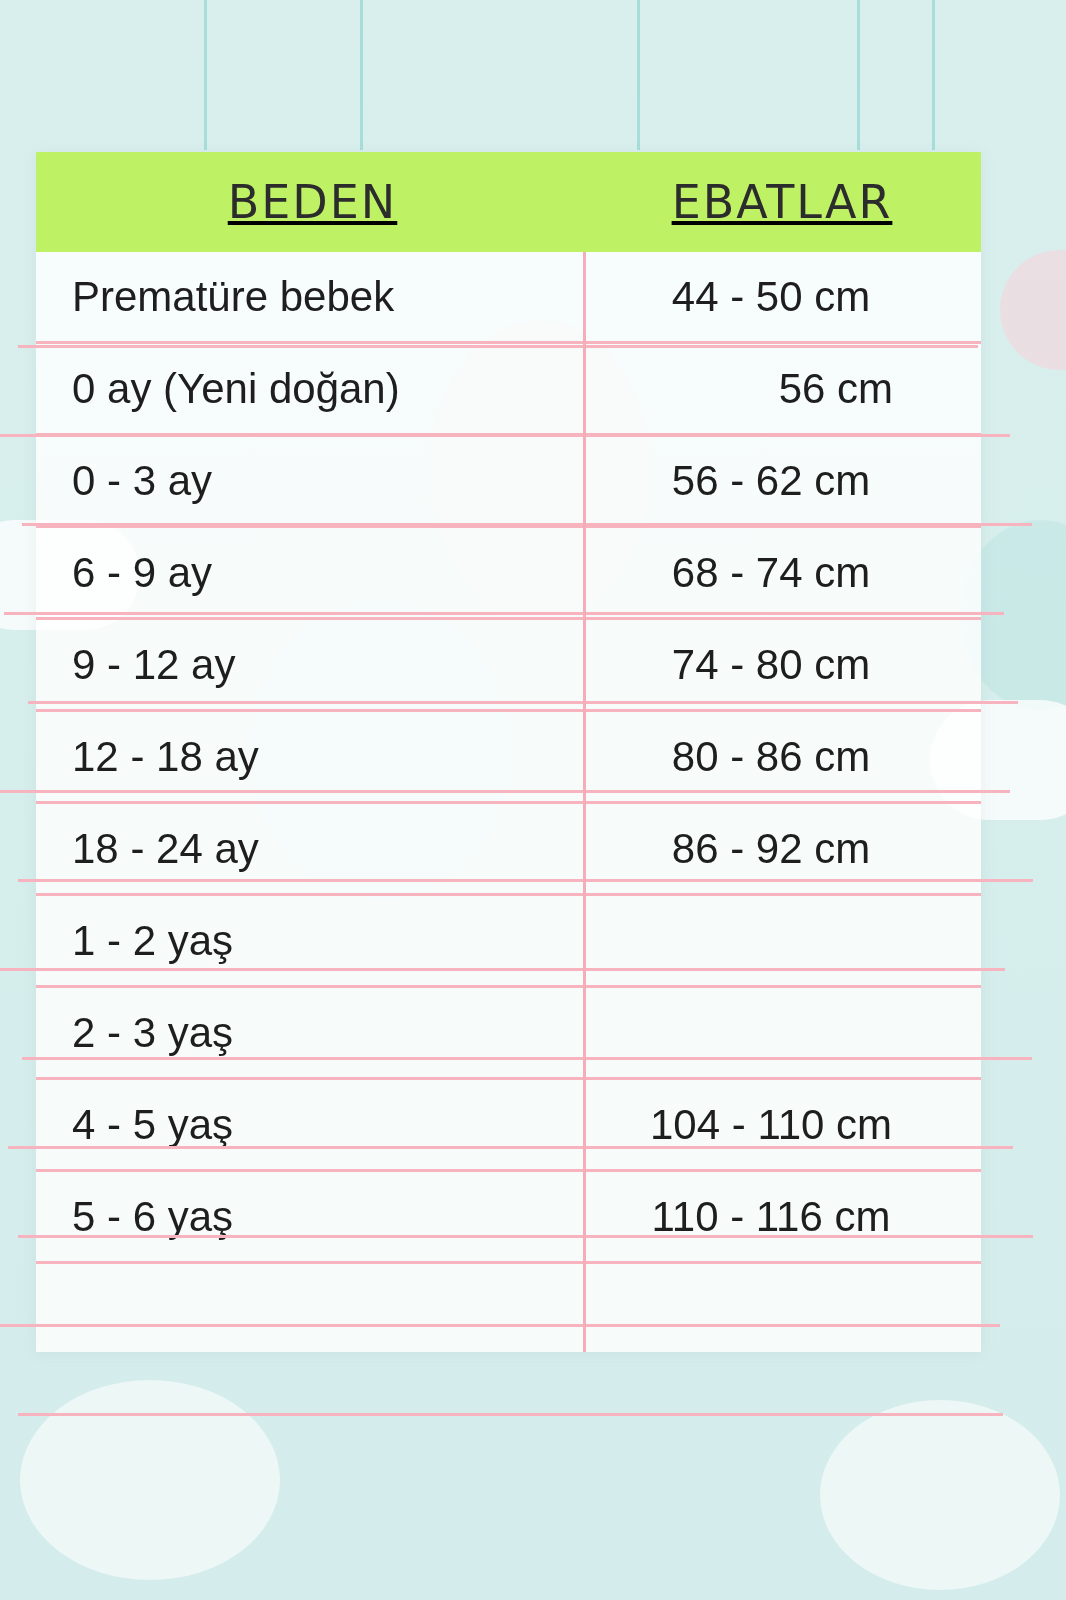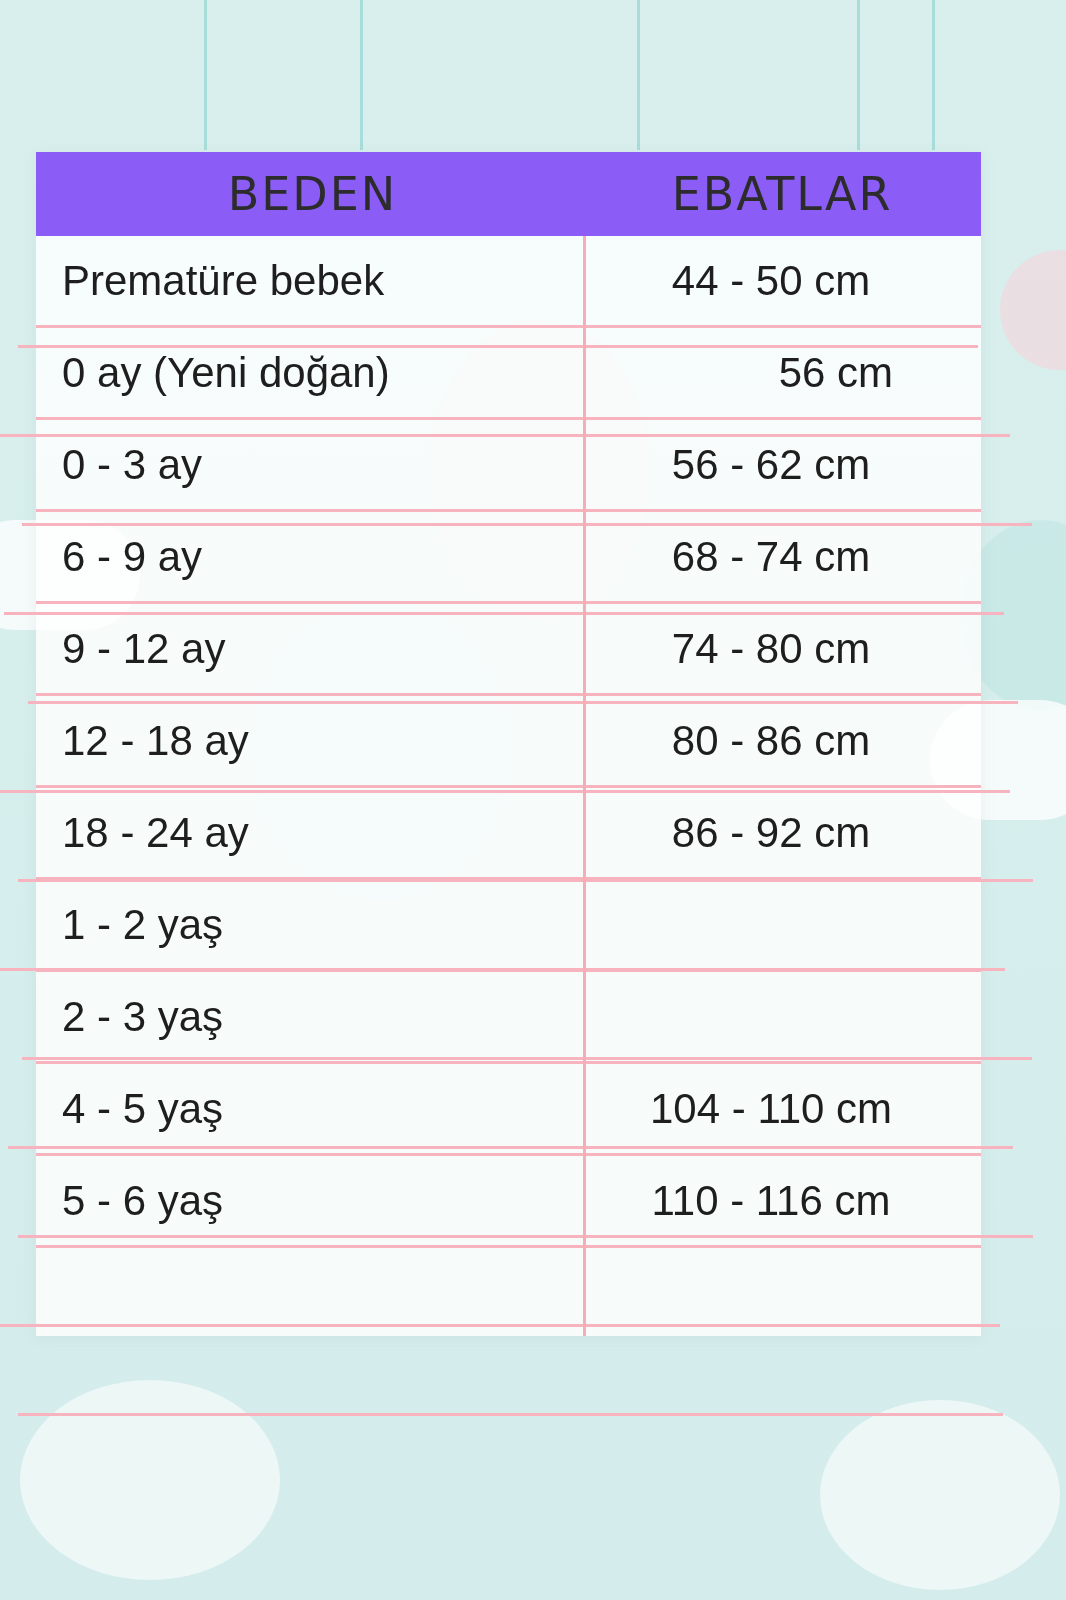--- a/index.html
+++ b/index.html
@@ -57,23 +57,24 @@
     position: absolute;
     left: 36px;
     top: 152px;
     width: 945px;
     background: rgba(255,255,255,0.80);
     box-shadow: 0 2px 14px rgba(120,150,150,0.10);
   }
 
   .table-head {
     display: flex;
-    background: #8b5cf6;
-    height: 84px;
+    background: #bef264;
+    height: 100px;
     align-items: center;
+    text-decoration: underline;
   }
   .table-head .cell {
     color: #2c2c2c;
     font-size: 46px;
     letter-spacing: 2px;
     text-align: center;
     font-family: "DejaVu Sans", sans-serif;
     font-weight: 400;
   }
   .cell-left {
@@ -107,21 +108,21 @@
   }
   .row:last-child {
     border-bottom: none;
   }
   .row .cell {
     font-size: 42px;
     color: #1e1e1e;
     font-family: "Liberation Sans", sans-serif;
   }
   .row .cell-left {
-    padding-left: 26px;
+    padding-left: 36px;
     text-align: left;
   }
   .row .cell-right {
     text-align: center;
     padding-right: 22px;
   }
   .row.alt-right .cell-right {
     text-align: right;
     padding-right: 88px;
   }

